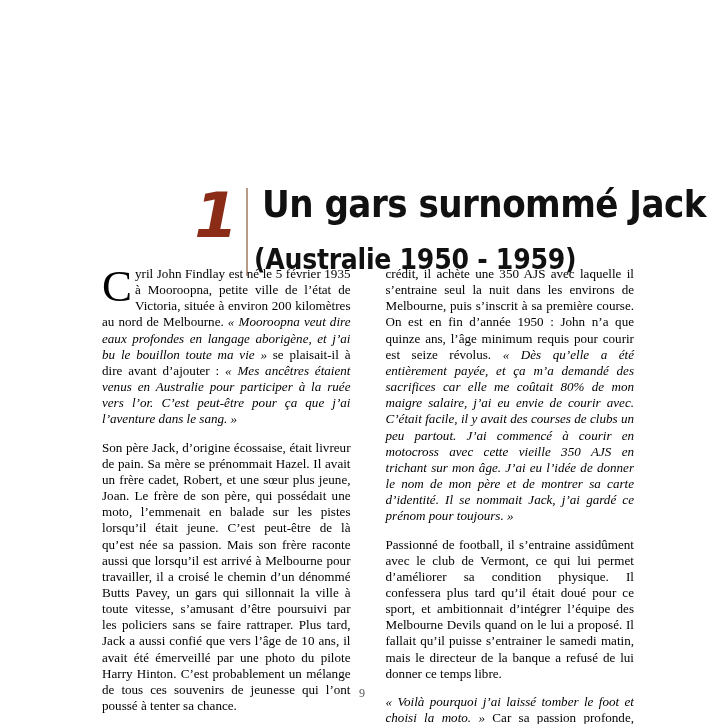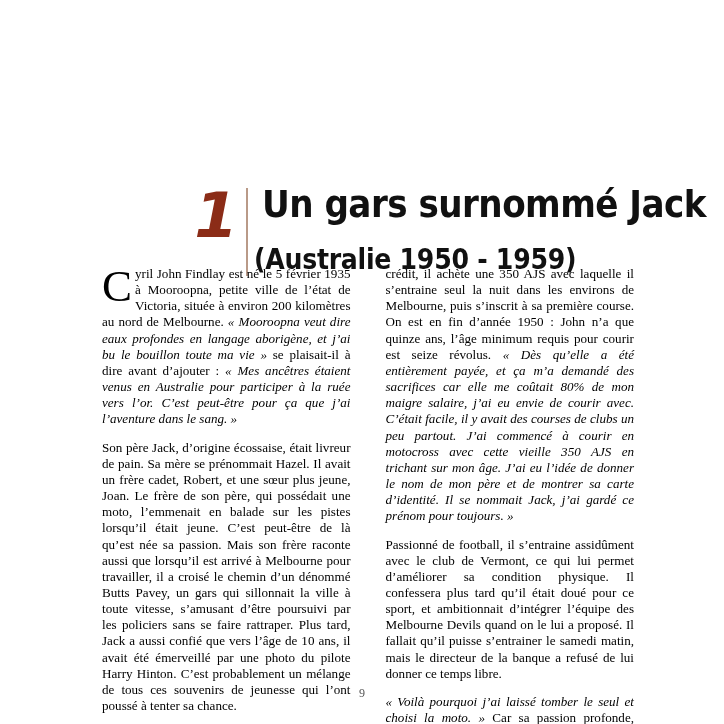--- a/index.html
+++ b/index.html
@@ -153,20 +153,20 @@
 
     <div class="column">
       <p class="dropcap-para"><span>Cyril John Findlay est né le 5 février 1935 à Mooroopna, petite ville de l’état de Victoria, située à environ 200 kilomètres au nord de Melbourne. </span><span class="it">« Mooroopna veut dire eaux profondes en langage aborigène, et j’ai bu le bouillon toute ma vie »</span><span> se plaisait-il à dire avant d’ajouter : </span><span class="it">« Mes ancêtres étaient venus en Australie pour participer à la ruée vers l’or. C’est peut-être pour ça que j’ai l’aventure dans le sang. »</span></p>
       <p>Son père Jack, d’origine écossaise, était livreur de pain. Sa mère se prénommait Hazel. Il avait un frère cadet, Robert, et une sœur plus jeune, Joan. Le frère de son père, qui possédait une moto, l’emmenait en balade sur les pistes lorsqu’il était jeune. C’est peut-être de là qu’est née sa passion. Mais son frère raconte aussi que lorsqu’il est arrivé à Melbourne pour travailler, il a croisé le chemin d’un dénommé Butts Pavey, un gars qui sillonnait la ville à toute vitesse, s’amusant d’être poursuivi par les policiers sans se faire rattraper. Plus tard, Jack a aussi confié que vers l’âge de 10 ans, il avait été émerveillé par une photo du pilote Harry Hinton. C’est probablement un mélange de tous ces souvenirs de jeunesse qui l’ont poussé à tenter sa chance.</p>
       <p>À l’âge de 14 ans, il quitte l’école pour aller travailler à la Commonwealth Bank of Australia comme apprenti comptable. Avec ses premières économies et un petit</p>
     </div>
 
     <div class="column">
       <p><span>crédit, il achète une 350 AJS avec laquelle il s’entraine seul la nuit dans les environs de Melbourne, puis s’inscrit à sa première course. On est en fin d’année 1950 : John n’a que quinze ans, l’âge minimum requis pour courir est seize révolus. </span><span class="it">« Dès qu’elle a été entièrement payée, et ça m’a demandé des sacrifices car elle me coûtait 80% de mon maigre salaire, j’ai eu envie de courir avec. C’était facile, il y avait des courses de clubs un peu partout. J’ai commencé à courir en motocross avec cette vieille 350 AJS en trichant sur mon âge. J’ai eu l’idée de donner le nom de mon père et de montrer sa carte d’identité. Il se nommait Jack, j’ai gardé ce prénom pour toujours. »</span></p>
       <p>Passionné de football, il s’entraine assidûment avec le club de Vermont, ce qui lui permet d’améliorer sa condition physique. Il confessera plus tard qu’il était doué pour ce sport, et ambitionnait d’intégrer l’équipe des Melbourne Devils quand on le lui a proposé. Il fallait qu’il puisse s’entrainer le samedi matin, mais le directeur de la banque a refusé de lui donner ce temps libre.</p>
-      <p><span class="it">« Voilà pourquoi j’ai laissé tomber le seul et choisi la moto. »</span><span> Car sa passion profonde, c’était bien la moto. Pendant deux ans, il a participé à des petites courses, à mi-chemin entre la vitesse et le motocross, aidé par des copains du Nunawadding moto-club. Beaucoup allaient plus vite que lui, mais tous l’encourageaient à poursuivre.</span></p>
+      <p><span class="it">« Voilà pourquoi j’ai laissé tomber le foot et choisi la moto. »</span><span> Car sa passion profonde, c’était bien la moto. Pendant deux ans, il a participé à des petites courses, à mi-chemin entre la vitesse et le motocross, aidé par des copains du Nunawadding moto-club. Beaucoup allaient plus vite que lui, mais tous l’encourageaient à poursuivre.</span></p>
     </div>
 
   </div>
 
   <div class="folio">9</div>
 
 </div>
 
 </body></html>

